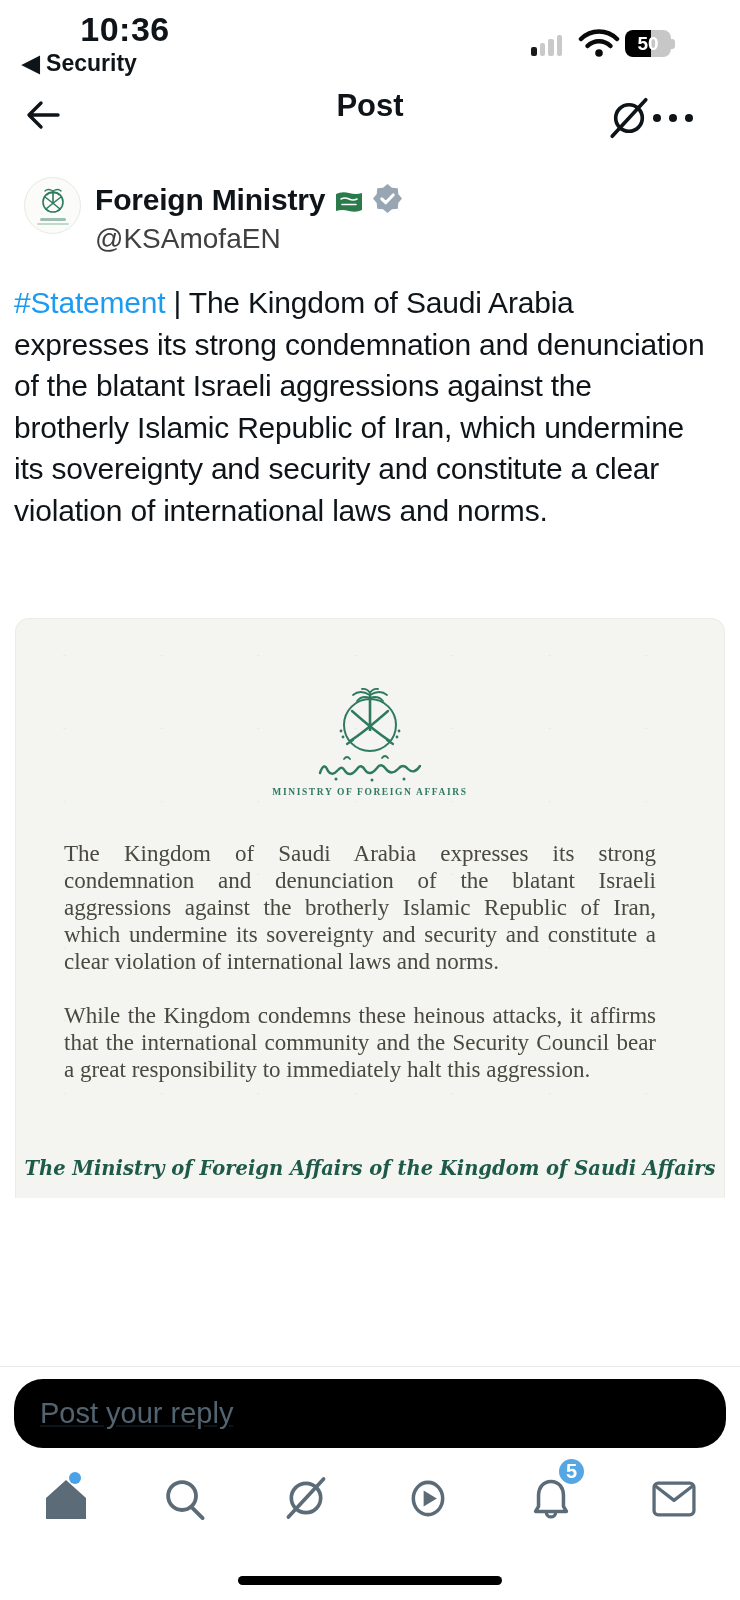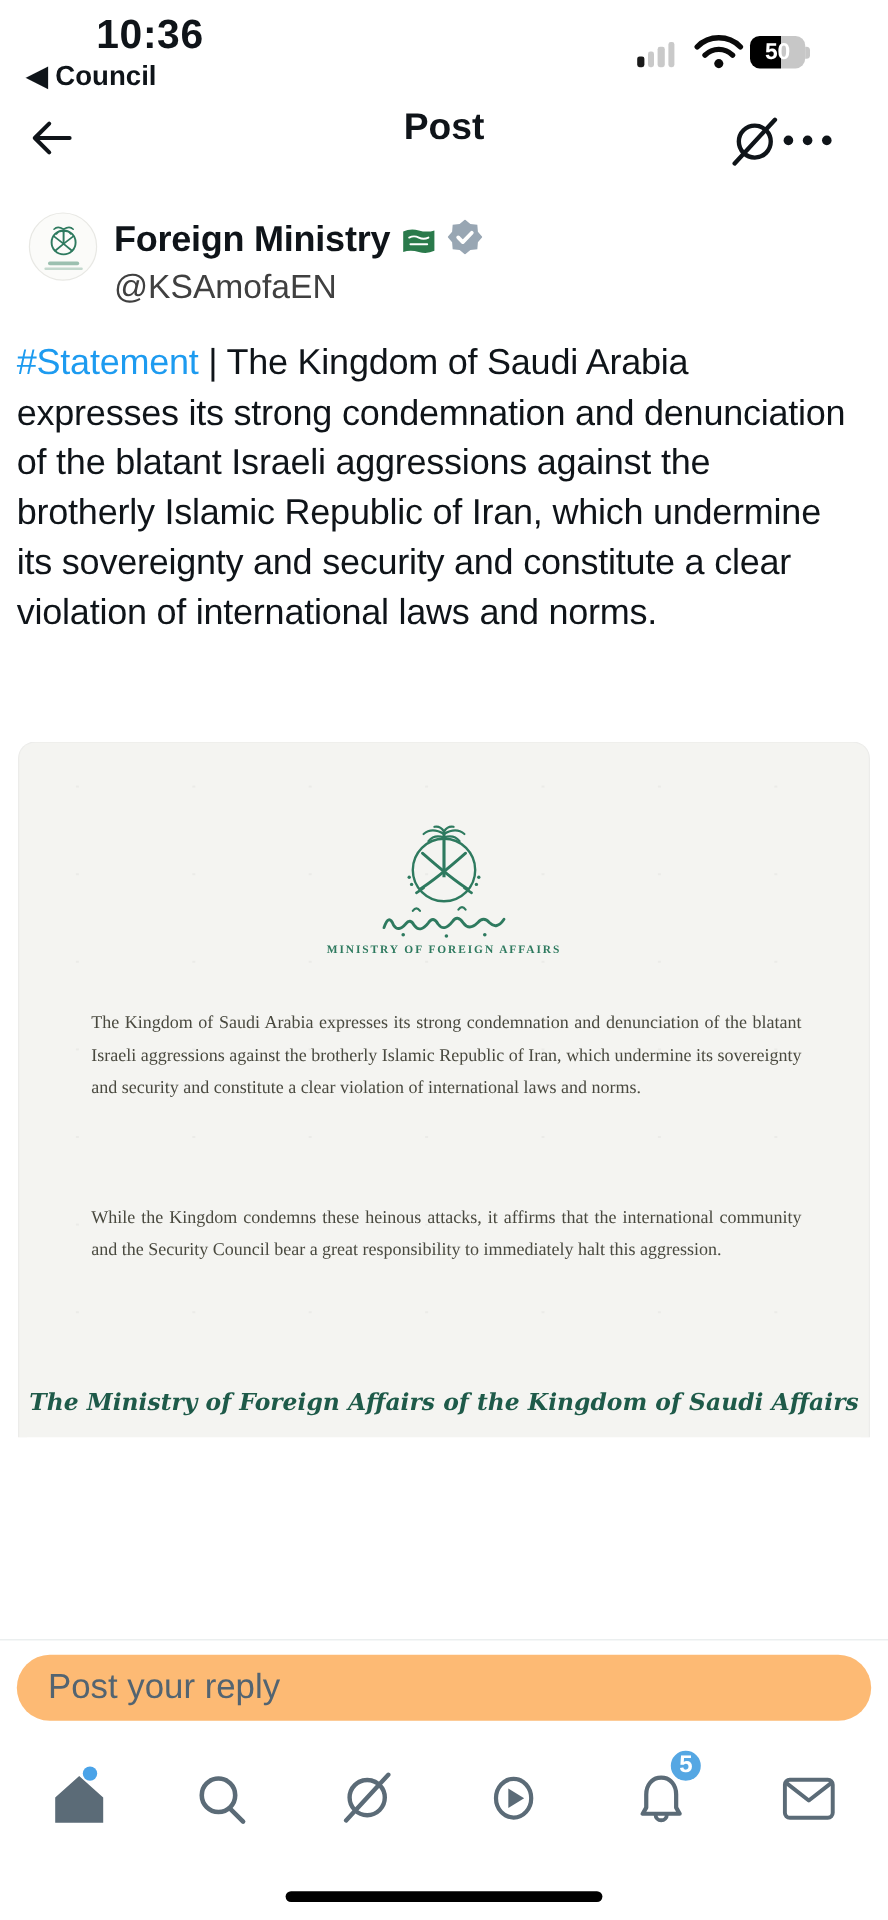--- a/index.html
+++ b/index.html
@@ -51,56 +51,56 @@
   .card { position:absolute; left:15px; top:618px; width:710px; height:580px;
      border-radius:14px 14px 0 0; background:#f4f4f1; overflow:hidden; cursor:pointer;
      border:1px solid #ececea; border-bottom:none;
      background-image:radial-gradient(#ebebe8 1px, transparent 1.5px);
      background-size:97px 73px;padding-left:32px; }
   .emblem { position:absolute; left:50%; top:68px; transform:translateX(-50%); }
   .arabic { position:absolute; left:50%; top:134px; transform:translateX(-50%); }
   .ministry-cap { position:absolute; left:0; top:168px; width:100%; text-align:center;
      font-family:"Liberation Serif",serif; font-size:9.5px; font-weight:700;
      letter-spacing:1.6px; color:#2e7a5f; }
-  .doc-p { position:absolute; left:60px; width:592px; text-align:justify;
-     font-family:"Liberation Serif",serif; font-size:15px; line-height:27px; color:#49493f; }
+  .doc-p { position:absolute; left:48px; width:592px; text-align:justify;
+     font-family:"Liberation Serif",serif; font-size:23px; line-height:27px; color:#49493f; }
   .doc-p1 { top:221px; }
   .doc-p2 { top:383px; }
   .signature { position:absolute; left:0; top:537px; width:100%; text-align:center;
      font-family:"DejaVu Serif","Liberation Serif",serif; font-style:italic; font-weight:700;
      font-size:19.5px; line-height:25px; color:#1e5a49; }
   .green-footer { position:absolute; left:288px; top:716px; width:123px; height:69px;
      background:#2c6852; display:flex; flex-direction:column; align-items:flex-start;
      justify-content:flex-start; padding-top:13px; gap:3px; }
   .social-row { display:flex; align-items:center; gap:4px; }
   .social-handle { font-size:8.5px; font-weight:700; letter-spacing:1px; color:#bad0c8; }
   .footer-url { font-size:11px; font-weight:700; letter-spacing:0.4px; color:#ffffff; }
   
   .reply-section { position:absolute; left:0; top:1366px; width:740px; height:234px;
      background:#ffffff; border-top:1px solid #e7ebec; }
-  .reply-pill { position:absolute; left:14px; top:12px; width:712px; height:55px;
-     border-radius:29px; background:#fdba74; display:flex; align-items:center; }
+  .reply-pill { position:absolute; left:14px; top:12px; width:712px; height:69px;
+     border-radius:29px; background:#000000; display:flex; align-items:center;text-decoration:underline; }
   .reply-pill input { width:100%; background:transparent; border:none; outline:none;
      padding:0 26px; font-size:29px; color:#536471; font-family:"Liberation Sans",sans-serif; }
   .reply-pill input::placeholder { color:#536471; opacity:1; }
   
   .nav-item { position:absolute; cursor:pointer; }
   .badge { position:absolute; left:556px; top:1456px; width:31px; height:31px; border-radius:50%;
      background:#55a7e3; color:#fff; font-size:20px; font-weight:700;
      display:flex; align-items:center; justify-content:center; border:3px solid #fff; cursor:pointer; }
   .home-indicator { position:absolute; left:238px; top:1576px; width:264px; height:9px;
      border-radius:5px; background:#000; cursor:pointer; }
 </style>
 </head>
 <body>
 
 <div class="screen">
 
   <div class="time">10:36</div>
-  <div class="back-app">◀ Council</div>
+  <div class="back-app">◀ Security</div>
   <div class="signal">
     <span></span>
       <span></span>
       <span></span>
       <span></span>
   </div>
   <div class="wifi">
     <svg width="42" height="30" viewBox="0 0 42 30">
       <path d="M3 11 C13 1 29 1 39 11" stroke="#0a0a0a" stroke-width="4.5" fill="none" stroke-linecap="round"></path>
       <path d="M9.5 18 C16 11.5 26 11.5 32.5 18" stroke="#0a0a0a" stroke-width="4.5" fill="none" stroke-linecap="round"></path>

